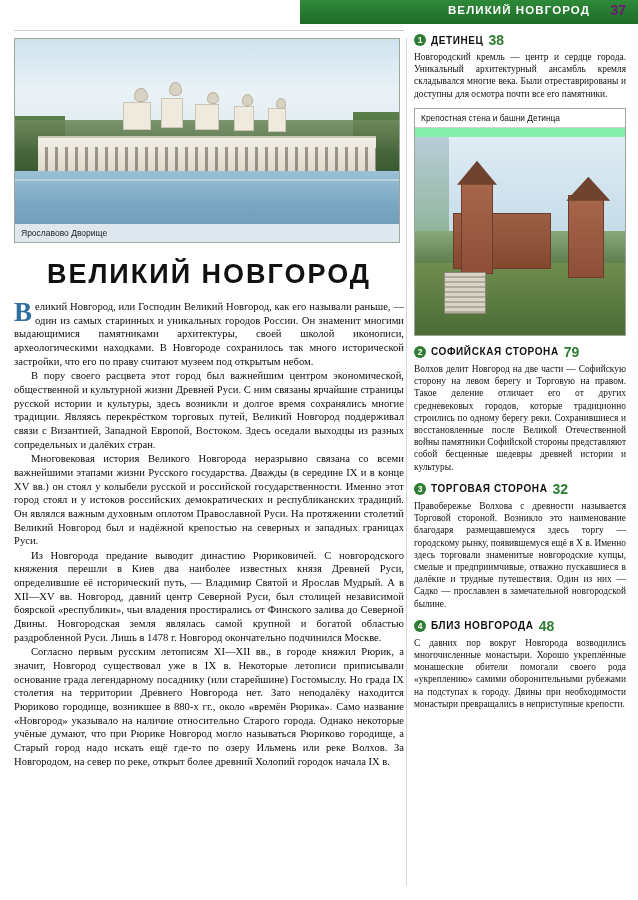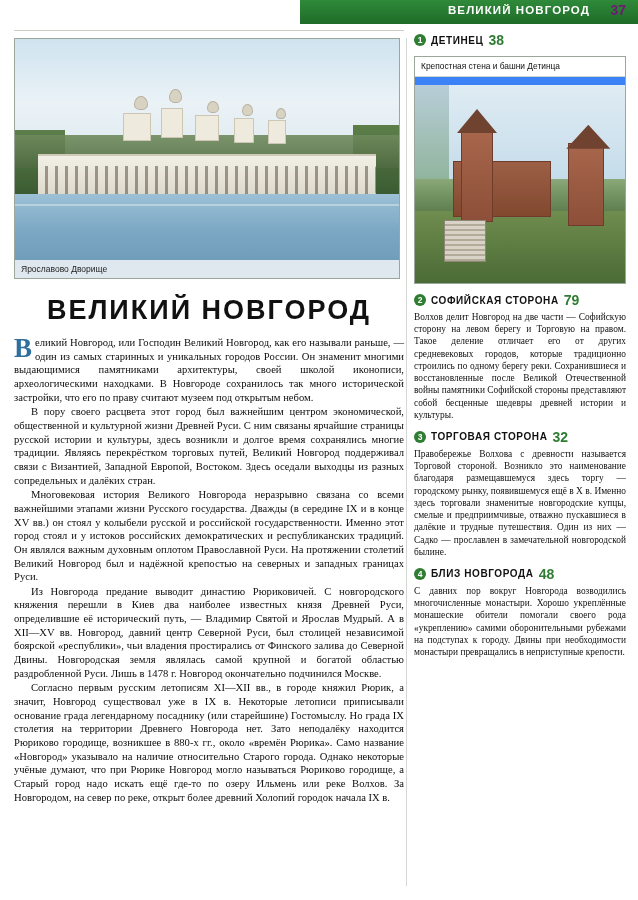--- a/index.html
+++ b/index.html
@@ -65,21 +65,21 @@
   
   .left-col {
     position: absolute;
     left: 14px; top: 38px;
     width: 390px;
     height: 850px;
   }
   .photo-main {
     position: relative;
     width: 386px;
-    height: 241px;
+    height: 205px;
     border: 1px solid #9aa79a;
     box-sizing: border-box;
     overflow: hidden;
     background: #4d7c0f;
   }
   .pm-sky {
     position: absolute; left:0; top:0; width:100%; height:48%;
     background: linear-gradient(180deg,#cfe3ef 0%, #eaf2f6 55%, #dfeaf0 100%);
   }
   .pm-treesfar {
@@ -220,21 +220,21 @@
     color: #111;
   }
   .rc-photo {
     position: relative;
     width: 212px;
     height: 228px;
     margin: 7px 0 8px 0;
     border: 1px solid #9aa79a;
     box-sizing: border-box;
     overflow: hidden;
-    background: #3b82f6;
+    background: #86efac;
   }
   .rp-cap {
     position: absolute;
     left: 0; top: 0;
     width: 100%;
     padding: 4px 6px;
     box-sizing: border-box;
     background: #ffffff;
     font-family: "Liberation Sans", sans-serif;
     font-size: 8.4px;
@@ -338,20 +338,21 @@
   </div>
 
   <div class="right-col">
 
     <div class="rc-block">
       <div class="rc-head">
         <span class="num-badge">1</span>
         <span class="rc-title">ДЕТИНЕЦ</span>
         <span class="rc-page">38</span>
       </div>
+      <div class="rc-text">Новгородский кремль — центр и сердце города. Уникальный архитектурный ансамбль кремля складывался многие века. Были отреставрированы и доступны для осмотра почти все его памятники.</div>
     </div>
 
     <div class="rc-photo">
       <div class="rp-cap">Крепостная стена и башни Детинца</div>
       <div class="rp-sky"></div>
       <div class="rp-sidebar-strip"></div>
       <div class="rp-land"></div>
       <div class="rp-grass"></div>
 
       <div class="rp-wall" style="left:18%; top:46%; width:46%; height:24%;"></div>

